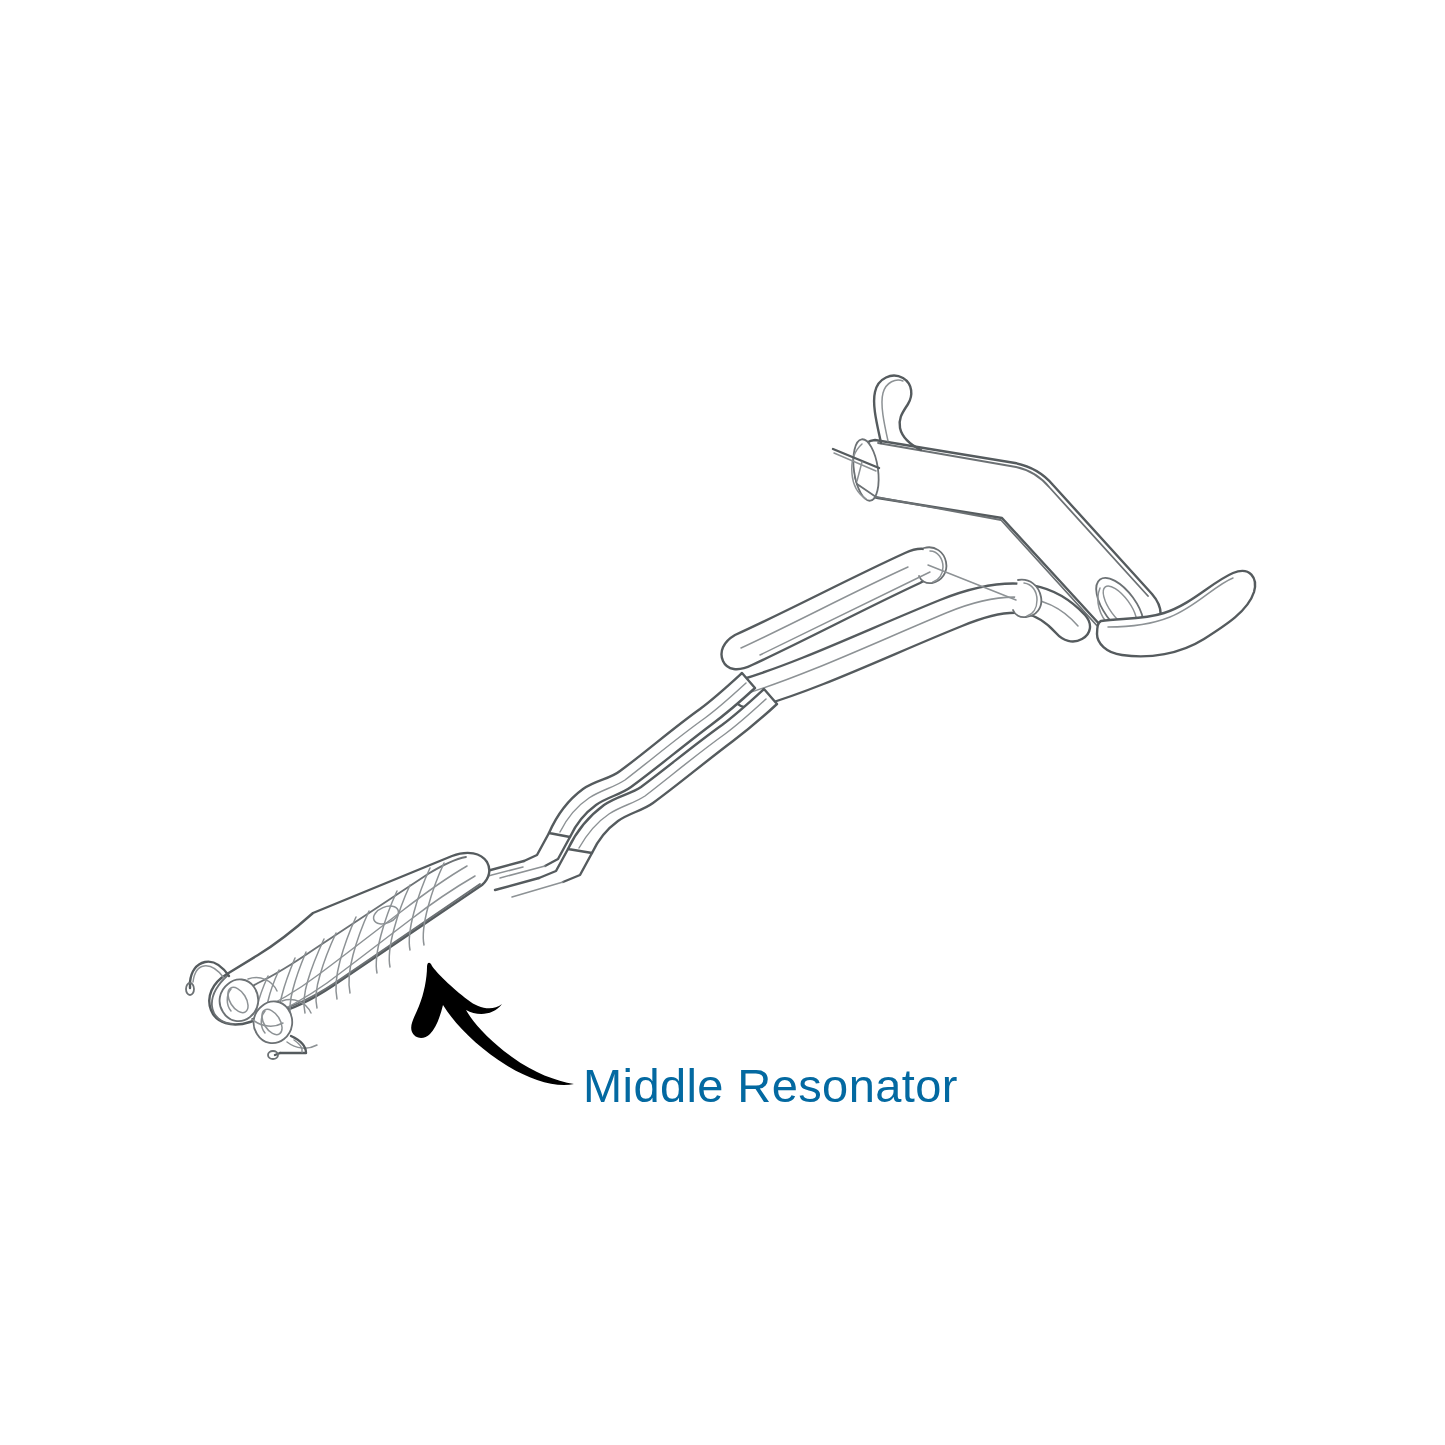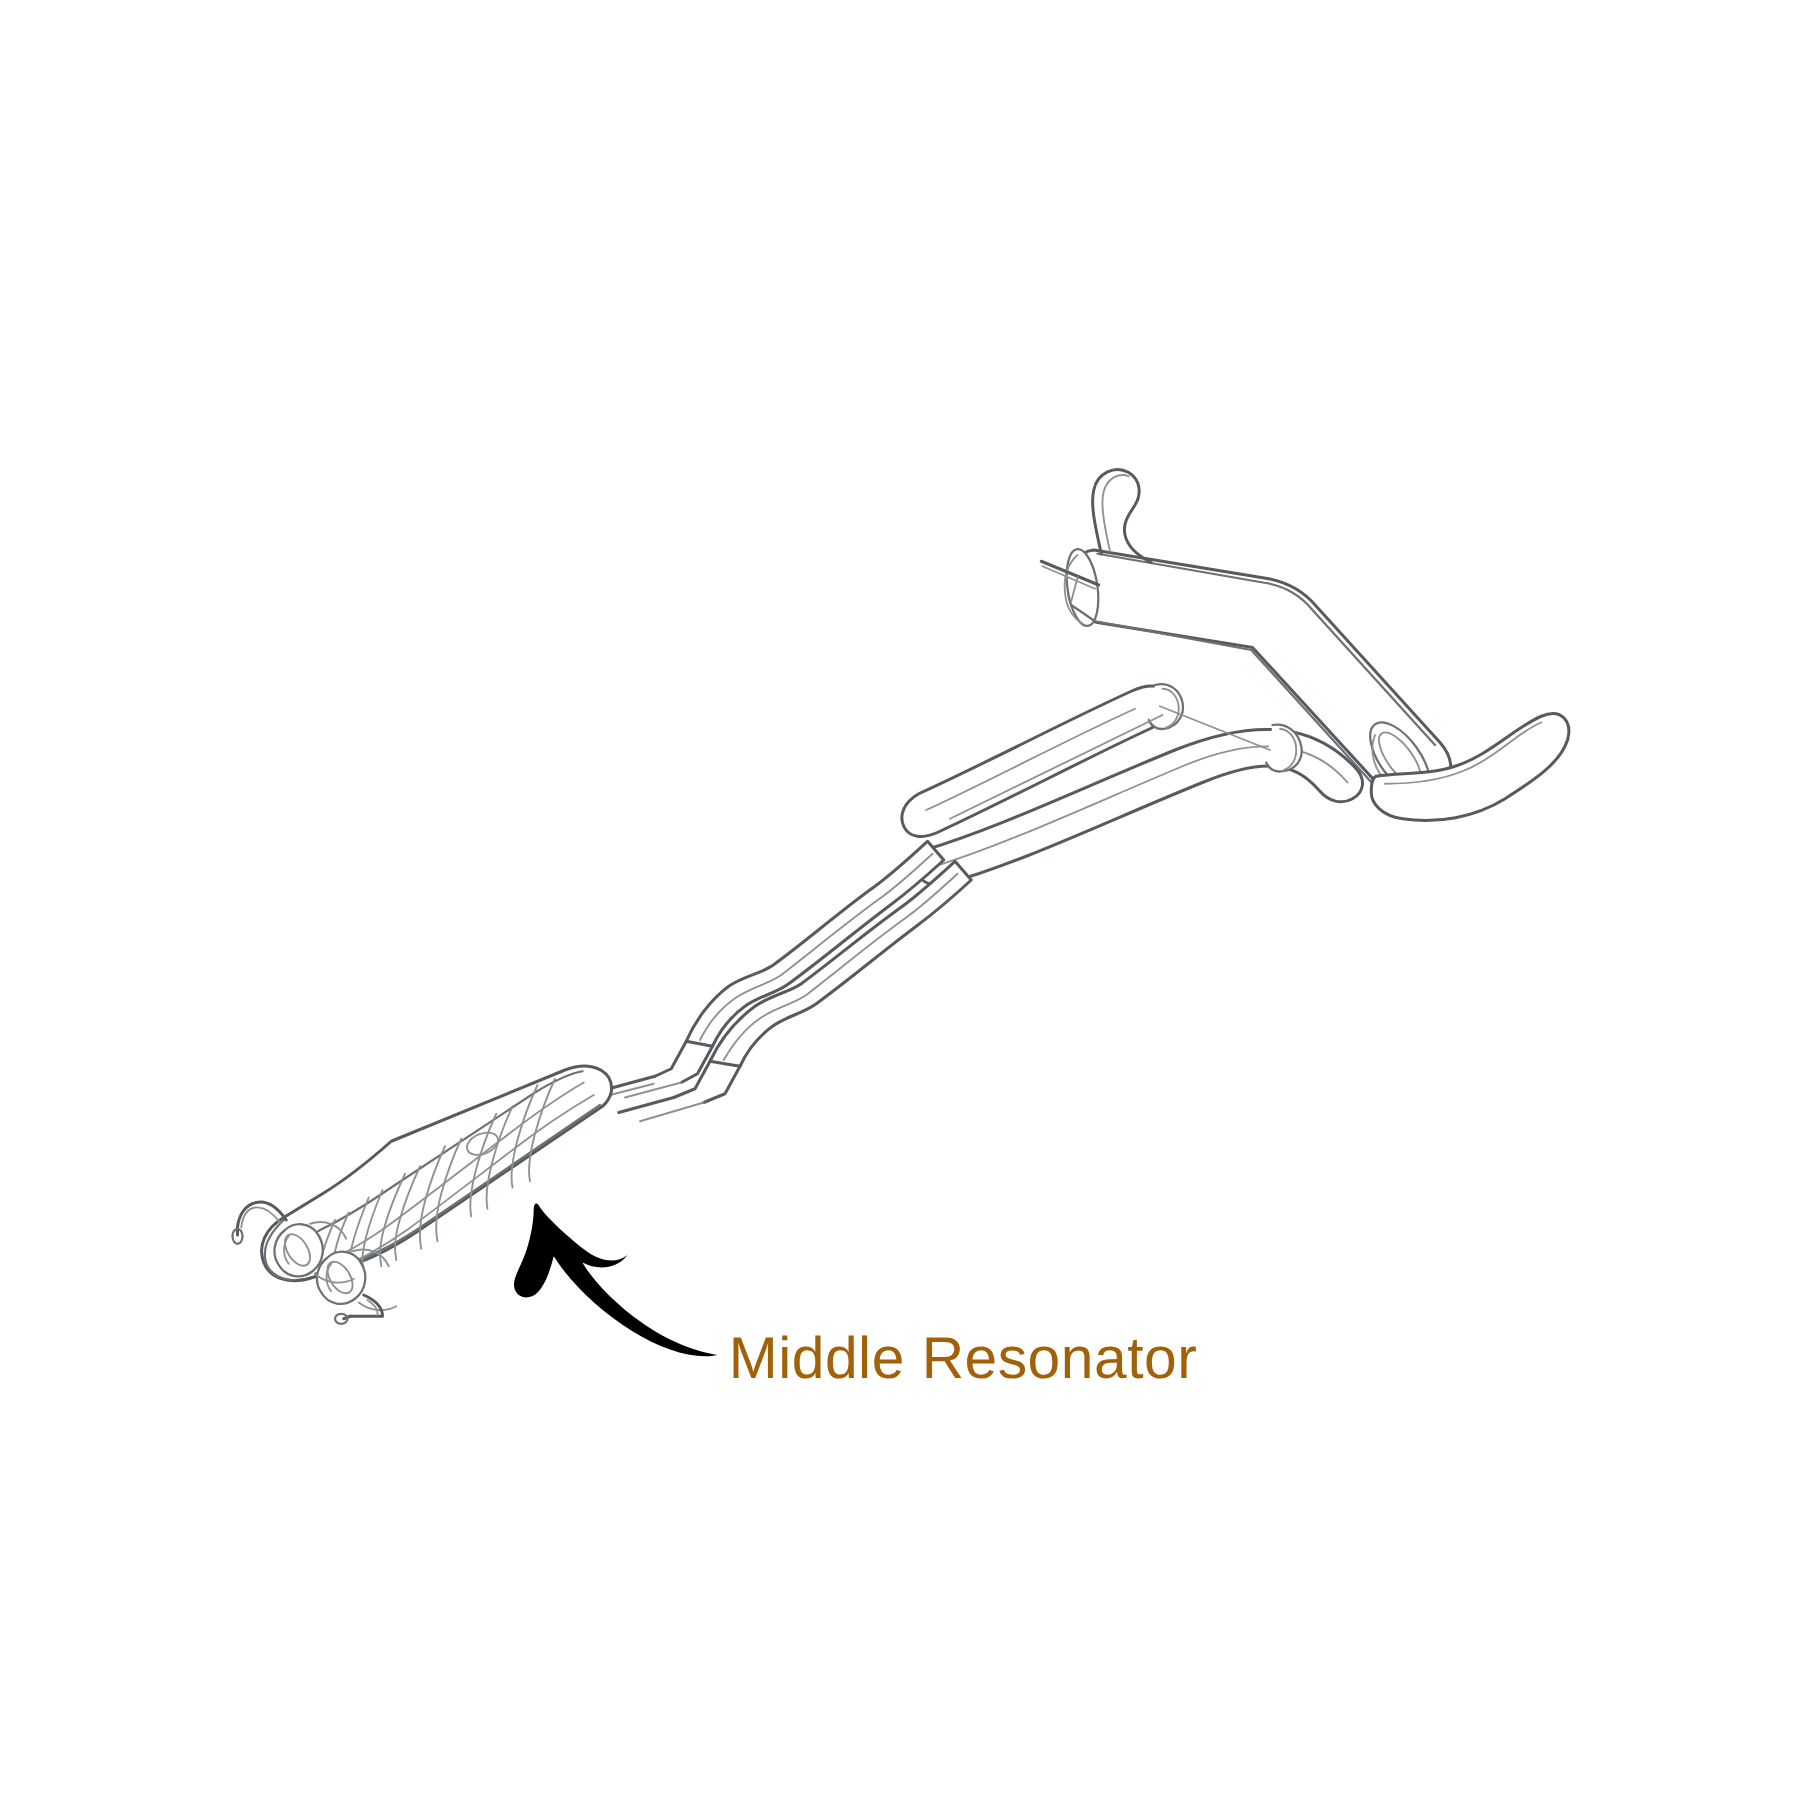--- a/index.html
+++ b/index.html
@@ -67,21 +67,21 @@
     stroke: none;
   }
   #callout-label {
     position: absolute;
     left: 583px;
     top: 1062px;
     font-family: "Liberation Sans", sans-serif;
     font-size: 47px;
     font-weight: 400;
     letter-spacing: 0.4px;
-    color: #a16207;
+    color: #0369a1;
     white-space: nowrap;
     line-height: 1;
   }
 </style>
 </head>
 <body>
 
 <div id="canvas">
 
   <svg id="diagram-svg" viewBox="0 0 1445 1445">

